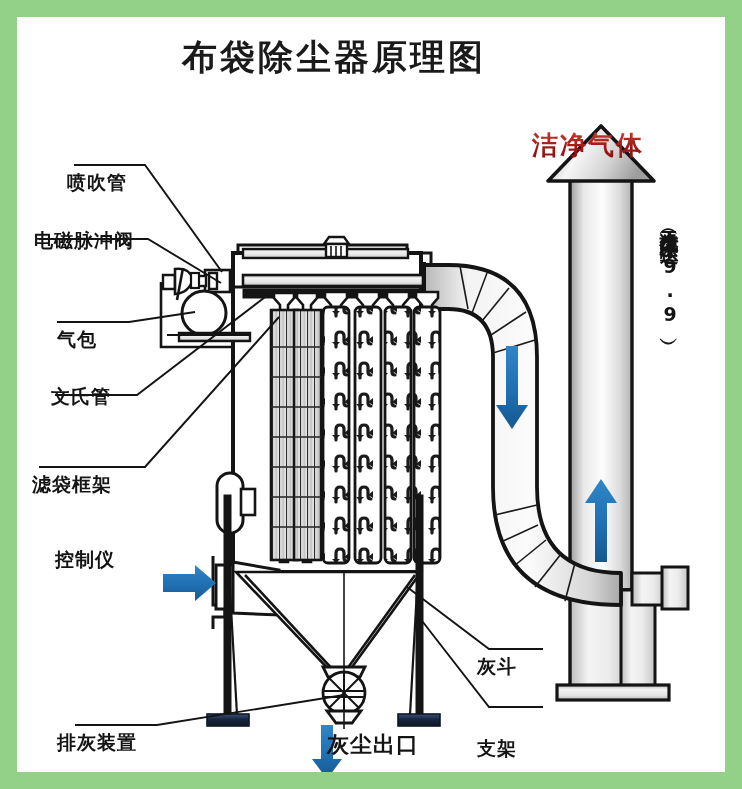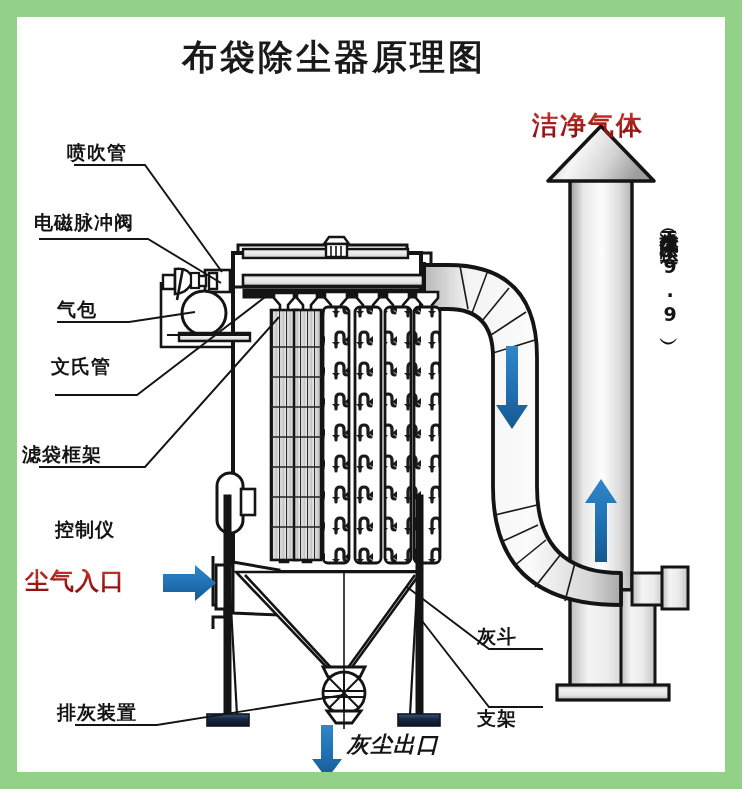--- a/index.html
+++ b/index.html
@@ -3,26 +3,26 @@
 <meta charset="utf-8">
 <style>
   html,body{margin:0;padding:0;background:#fff;}
   body{width:742px;height:789px;overflow:hidden;font-family:"DejaVu Sans",sans-serif;}
   #root{position:relative;width:742px;height:789px;background:#93d188;box-sizing:border-box;}
   #canvas{position:absolute;left:17px;top:17px;width:708px;height:755px;background:#ffffff;overflow:hidden;}
   svg.layer{position:absolute;left:0;top:0;width:708px;height:755px;}
   .txt{position:absolute;white-space:nowrap;font-weight:bold;color:#141414;
        font-family:"DejaVu Sans",sans-serif;line-height:1;}
   #page-title{font-size:35px;letter-spacing:3px;font-weight:bold;color:#1a1a1a;}
-  .lbl{font-size:19px;letter-spacing:1px;}
+  .lbl{font-size:19px;letter-spacing:1px;margin-top:30px;}
   .red{font-size:24px;letter-spacing:1px;
        background:linear-gradient(180deg,#c0392b 0%,#a01717 60%,#8d1212 100%);
        -webkit-background-clip:text;background-clip:text;color:#a81a1a;
        -webkit-text-fill-color:transparent;}
-  .red-fallback{color:#a81a1a;}
+  .red-fallback{color:#a81a1a;margin-top:20px;}
   #clean-gas-title{font-size:26px;letter-spacing:2px;}
   #vert-note{position:absolute;writing-mode:vertical-rl;text-orientation:upright;
         font-size:19px;font-weight:bold;letter-spacing:2px;color:#141414;
         font-family:"DejaVu Sans",sans-serif;white-space:nowrap;}
   #dust-outlet-label{font-size:22px;letter-spacing:1px;}
 </style>
 </head>
 <body>
 
 <div id="root">
@@ -293,30 +293,29 @@
 
           <path d="M526 690 L472 690 L402 600"></path>
         </g>
 
       </g>
     </svg>
 
     <div class="txt" id="page-title" style="left:145px;top:23px;margin-left:20px;">布袋除尘器原理图</div>
 
     <div class="txt lbl" style="left:50px;top:126px;">喷吹管</div>
-    <div class="txt lbl" style="left:17px;top:196px;">电磁脉冲阀</div>
+    <div class="txt lbl" style="left:17px;top:184px;">电磁脉冲阀</div>
     <div class="txt lbl" style="left:40px;top:283px;">气包</div>
     <div class="txt lbl" style="left:34px;top:340px;">文氏管</div>
-    <div class="txt lbl" style="left:5px;top:428px;">滤袋框架</div>
+    <div class="txt lbl" style="left:15px;top:428px;">滤袋框架</div>
     <div class="txt lbl" style="left:38px;top:505px;font-family:Liberation Mono, monospace;">控制仪</div>
     <div class="txt lbl" style="left:40px;top:686px;">排灰装置</div>
     <div class="txt lbl" style="left:460px;top:610px;text-align:right;">灰斗</div>
     <div class="txt lbl" style="left:460px;top:692px;">支架</div>
 
-    <div class="txt red red-fallback" style="left:8px;top:552px;">尘气入口</div>
     <div class="txt red red-fallback" id="clean-gas-title" style="left:515px;top:95px;">洁净气体</div>
 
     <div id="vert-note" style="left:640px;top:198px;">干净气体（除尘达99.9）</div>
 
-    <div class="txt" id="dust-outlet-label" style="left:330px;top:717px;font-style:italic;">灰尘出口</div>
+    <div class="txt" id="dust-outlet-label" style="left:310px;top:717px;">灰尘出口</div>
 
   </div>
 </div>
 
 </body></html>

